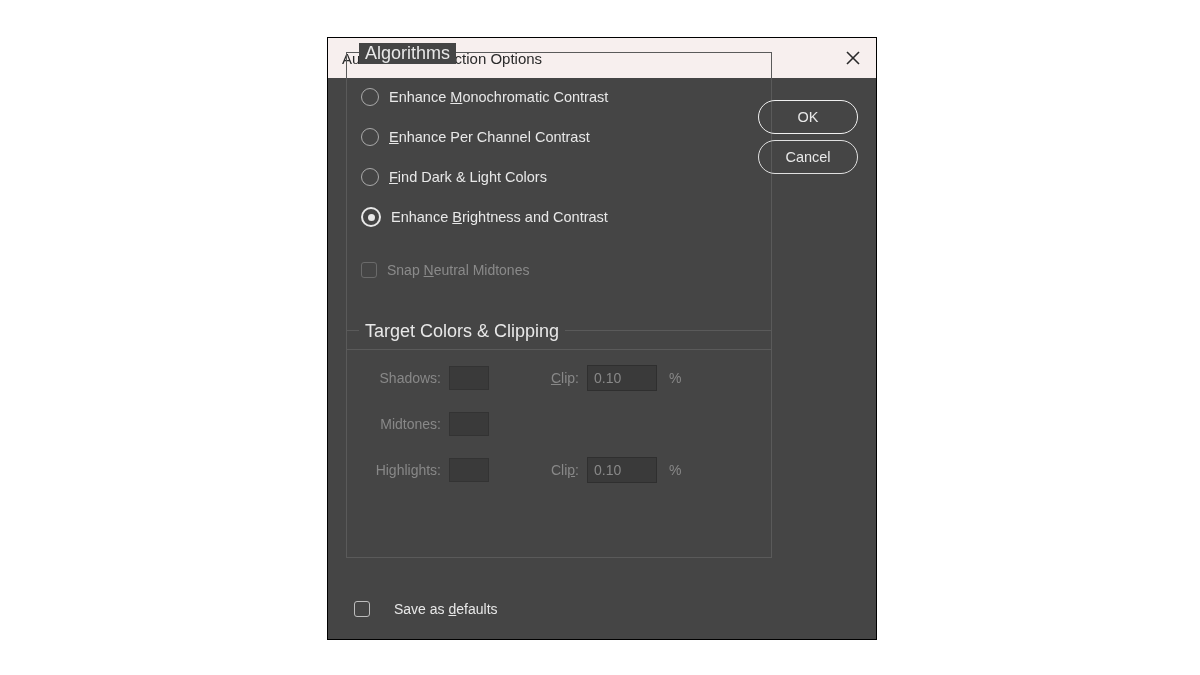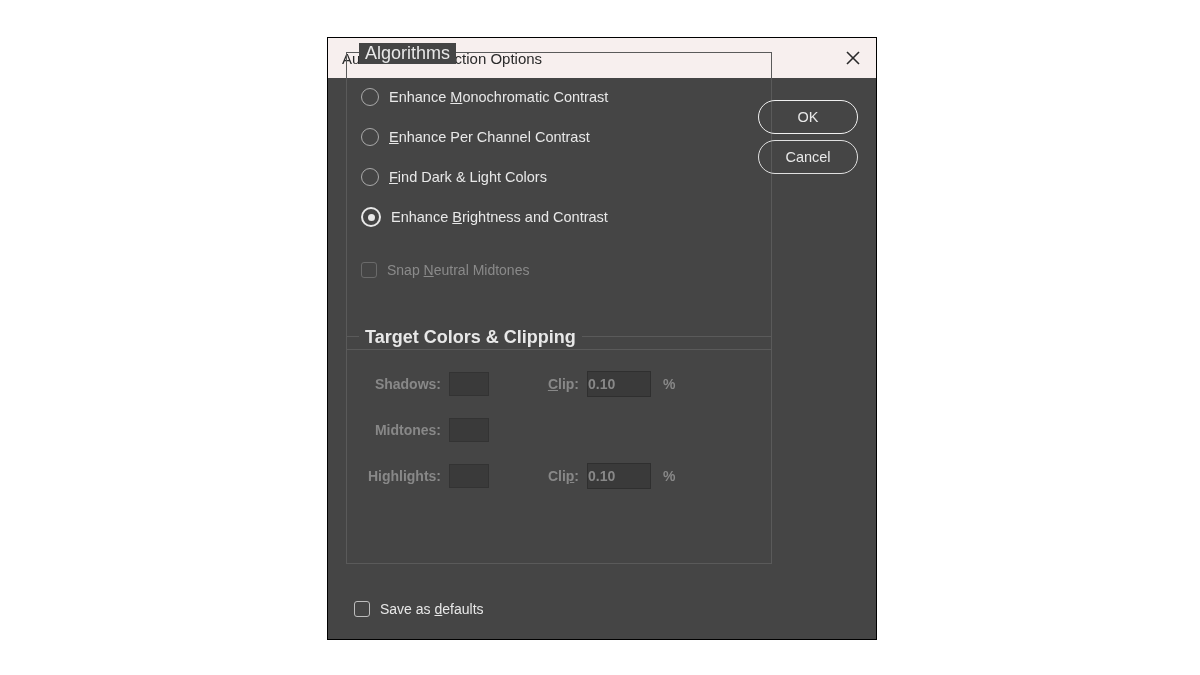--- a/index.html
+++ b/index.html
@@ -63,24 +63,23 @@
     position: absolute;
     left: 18px;
     top: 14px;
     width: 396px;
     height: 258px;
   }
 
   .targets {
     position: absolute;
     left: 18px;
-    top: 298px;
+    top: 292px;
     width: 396px;
     height: 188px;
-    font-weight: bold;
   }
 
   .radio-row {
     display: flex;
     align-items: center;
     height: 40px;
     gap: 10px;
   }
   .radio {
     width: 16px; height: 16px;
@@ -142,32 +141,32 @@
     cursor: default;
   }
   .gap { flex: 0 0 38px; }
   .cliplbl { color: #888; width: 36px; text-align: right; }
   .clipval {
     width: 62px; height: 24px;
     background: #3a3a3a;
     border: 1px solid #2f2f2f;
     color: #888;
     display: flex; align-items: center;
-    padding-left: 0;
+    padding-left: 6px;
     font-size: 14px;
   }
   .pct { color: #888; width: 18px; margin-left: 4px; }
 
   .save-defaults {
     position: absolute;
     left: 26px;
     bottom: 22px;
     display: flex;
     align-items: center;
-    gap: 10px;
+    gap: 24px;
   }
   .save-defaults .cbox { border-color: #bdbdbd; }
 
   .buttons {
     position: absolute;
     right: 18px;
     top: 62px;
     width: 100px;
     display: flex;
     flex-direction: column;

